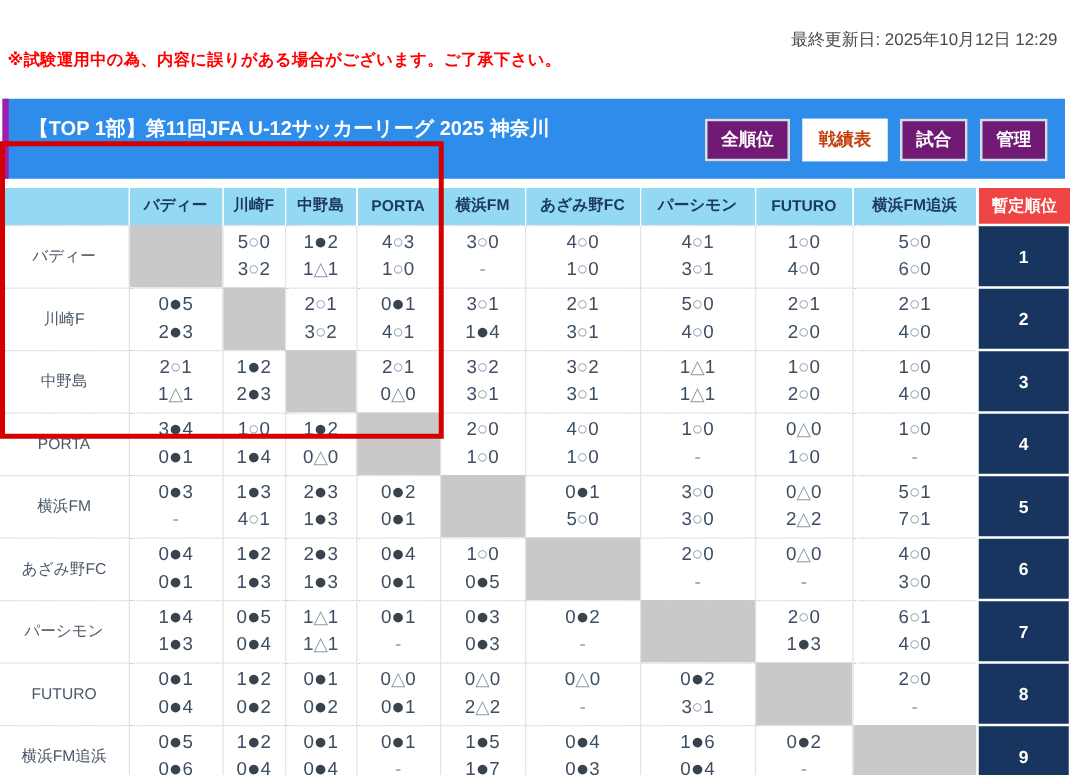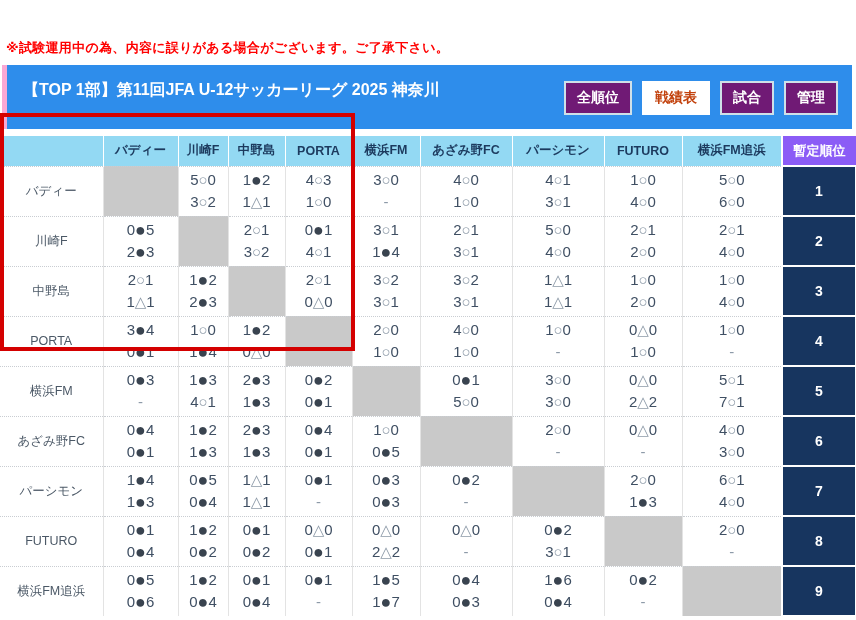--- a/index.html
+++ b/index.html
@@ -17,23 +17,23 @@
     display: flex;
     justify-content: space-between;
     align-items: center;
     padding: 7px 10px 6px 6px;
   }
   .warning { color: #ff0000; font-weight: bold; font-size: 13px; letter-spacing: .3px; margin-top: 32px; }
   .updated { color: #4a4a4a; font-size: 13.5px; }
 
   
   .banner {
-    margin: 2px 4px 0 2px;
+    margin: 16px 4px 0 2px;
     background: #2e8deb;
-    border-left: 5px solid #f9a8d4;
+    border-left: 5px solid #a21caf;
     padding: 13px 14px 14px 16px;
     display: flex;
     align-items: flex-start;
   }
   .banner-titles { flex: 1; }
   .banner-title {
     color: #ffffff;
     font-weight: bold;
     font-size: 16px;
     line-height: 1.55;
@@ -70,21 +70,21 @@
     font-weight: bold;
     font-size: 12.5px;
     height: 30px;
     white-space: nowrap;
     overflow: hidden;
     border-left: 1px solid #ffffff;
     text-align: center;
   }
   .results th.corner { border-left: none; }
   .results th.rank-h {
-    background: #8b5cf6;
+    background: #ef4444;
     color: #ffffff;
     font-size: 13px;
     border-left: 2px solid #ffffff;
   }
   .results tbody tr { height: 50px; }
   .results td { text-align: center; vertical-align: middle; }
   td.team {
     color: #4b5866;
     font-size: 12.5px;
     white-space: nowrap;
@@ -138,20 +138,21 @@
     border: 4px solid #d40000;
     pointer-events: none;
     z-index: 5;
   }
 </style>
 </head>
 <body>
 
 <div class="topbar">
   <span class="warning">※試験運用中の為、内容に誤りがある場合がございます。ご了承下さい。</span>
+  <span class="updated">最終更新日: 2025年10月12日 12:29</span>
 </div>
 
 <div class="banner">
   <div class="banner-titles">
     <div class="banner-title">【TOP 1部】第11回JFA U-12サッカーリーグ 2025 神奈川</div>
   </div>
   <div class="banner-buttons">
     <button class="tab-btn">全順位</button>
     <button class="tab-btn active">戦績表</button>
     <button class="tab-btn">試合</button>

